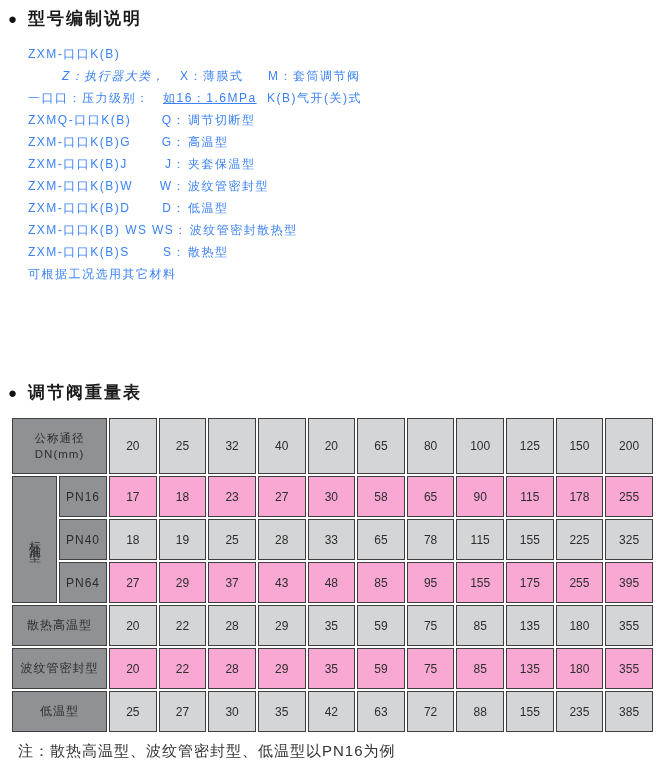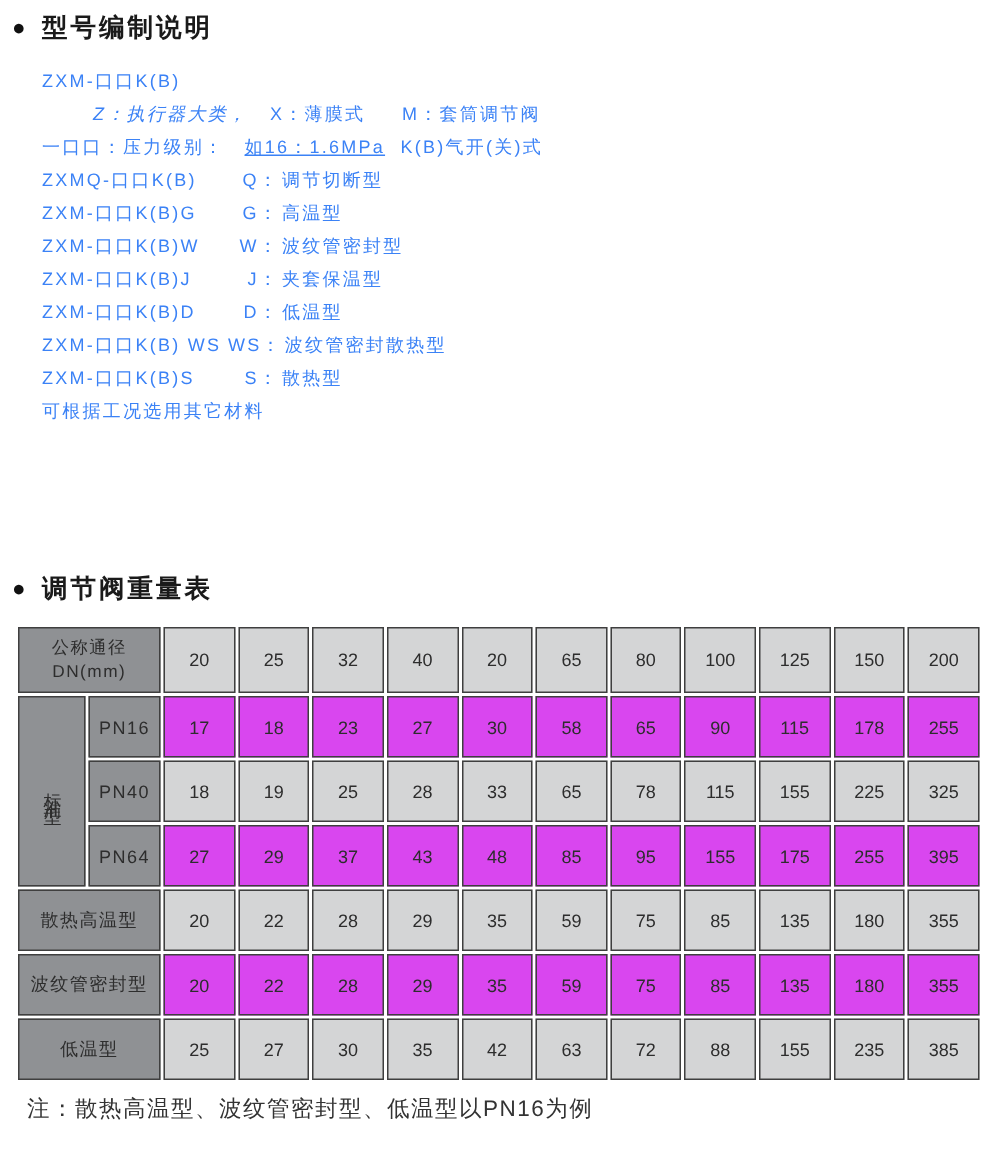--- a/index.html
+++ b/index.html
@@ -31,22 +31,22 @@
   table.weight{
     border-collapse:separate;border-spacing:2px;table-layout:fixed;
     width:645px;margin:12px 0 0 2px;
   }
   table.weight td{
     border:1px solid #3f3f3f;text-align:center;vertical-align:middle;
     padding:0;font-size:12px;color:#2d2d2d;
   }
   td.dark{background:#8f9194;color:#f4f4f4;letter-spacing:1px;font-size:11.5px;}
   td.shade{background:#d4d5d6;}
-  td.plain{background:#d946ef;}
-  tr.header-row{height:44px;margin-left:43px;}
+  td.plain{background:#f9a8d4;}
+  tr.header-row{height:56px;margin-left:43px;}
   tr.data-row{height:41px;}
   .corner span{display:block;line-height:1.4;font-size:11.5px;letter-spacing:1px;}
   .vert{
     writing-mode:vertical-rl;text-orientation:upright;
     letter-spacing:5px;font-size:12px;
   }
   .table-note{margin:8px 0 0 10px;font-size:15px;letter-spacing:1px;color:#333;}
 </style>
 </head>
 <body>
@@ -78,28 +78,28 @@
       <span class="m-code">ZXMQ-口口K(B)</span>
       <span class="m-key">Q：</span>
       <span class="m-desc">调节切断型</span>
     </div>
     <div class="m-row">
       <span class="m-code">ZXM-口口K(B)G</span>
       <span class="m-key">G：</span>
       <span class="m-desc">高温型</span>
     </div>
     <div class="m-row">
+      <span class="m-code">ZXM-口口K(B)J</span>
+      <span class="m-key">J：</span>
+      <span class="m-desc">夹套保温型</span>
+    </div>
+    <div class="m-row">
       <span class="m-code">ZXM-口口K(B)W</span>
       <span class="m-key">W：</span>
       <span class="m-desc">波纹管密封型</span>
-    </div>
-    <div class="m-row">
-      <span class="m-code">ZXM-口口K(B)J</span>
-      <span class="m-key">J：</span>
-      <span class="m-desc">夹套保温型</span>
     </div>
     <div class="m-row">
       <span class="m-code">ZXM-口口K(B)D</span>
       <span class="m-key">D：</span>
       <span class="m-desc">低温型</span>
     </div>
     <div class="m-row">
       <span class="m-code">ZXM-口口K(B) WS</span>
       <span class="m-key">WS：</span>
       <span class="m-desc">波纹管密封散热型</span>

